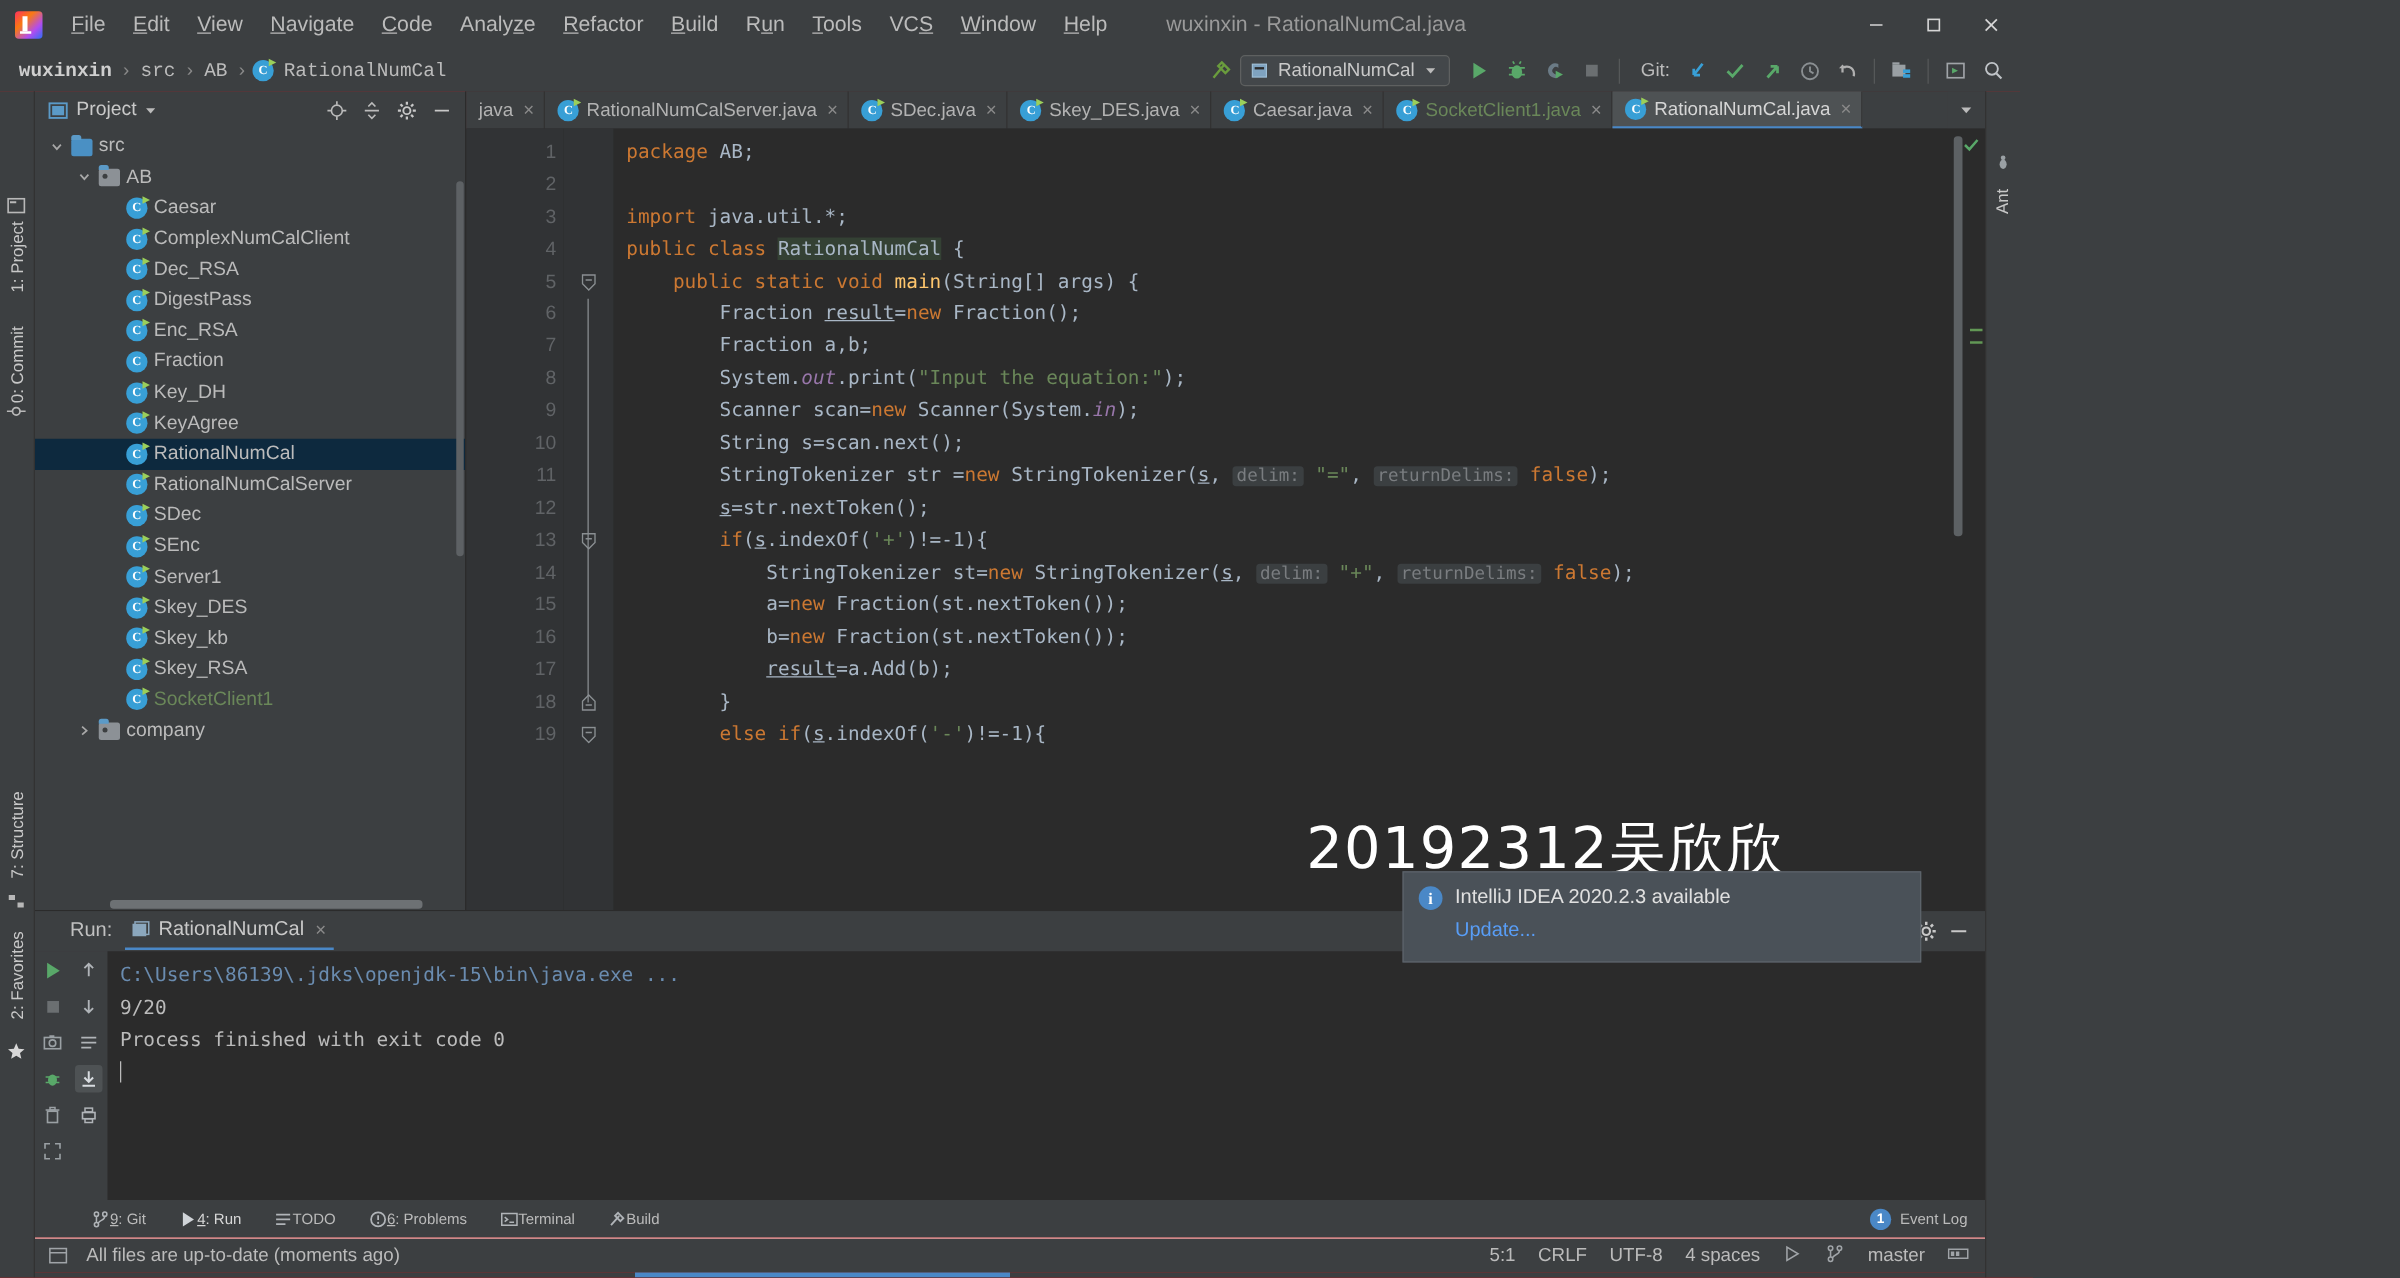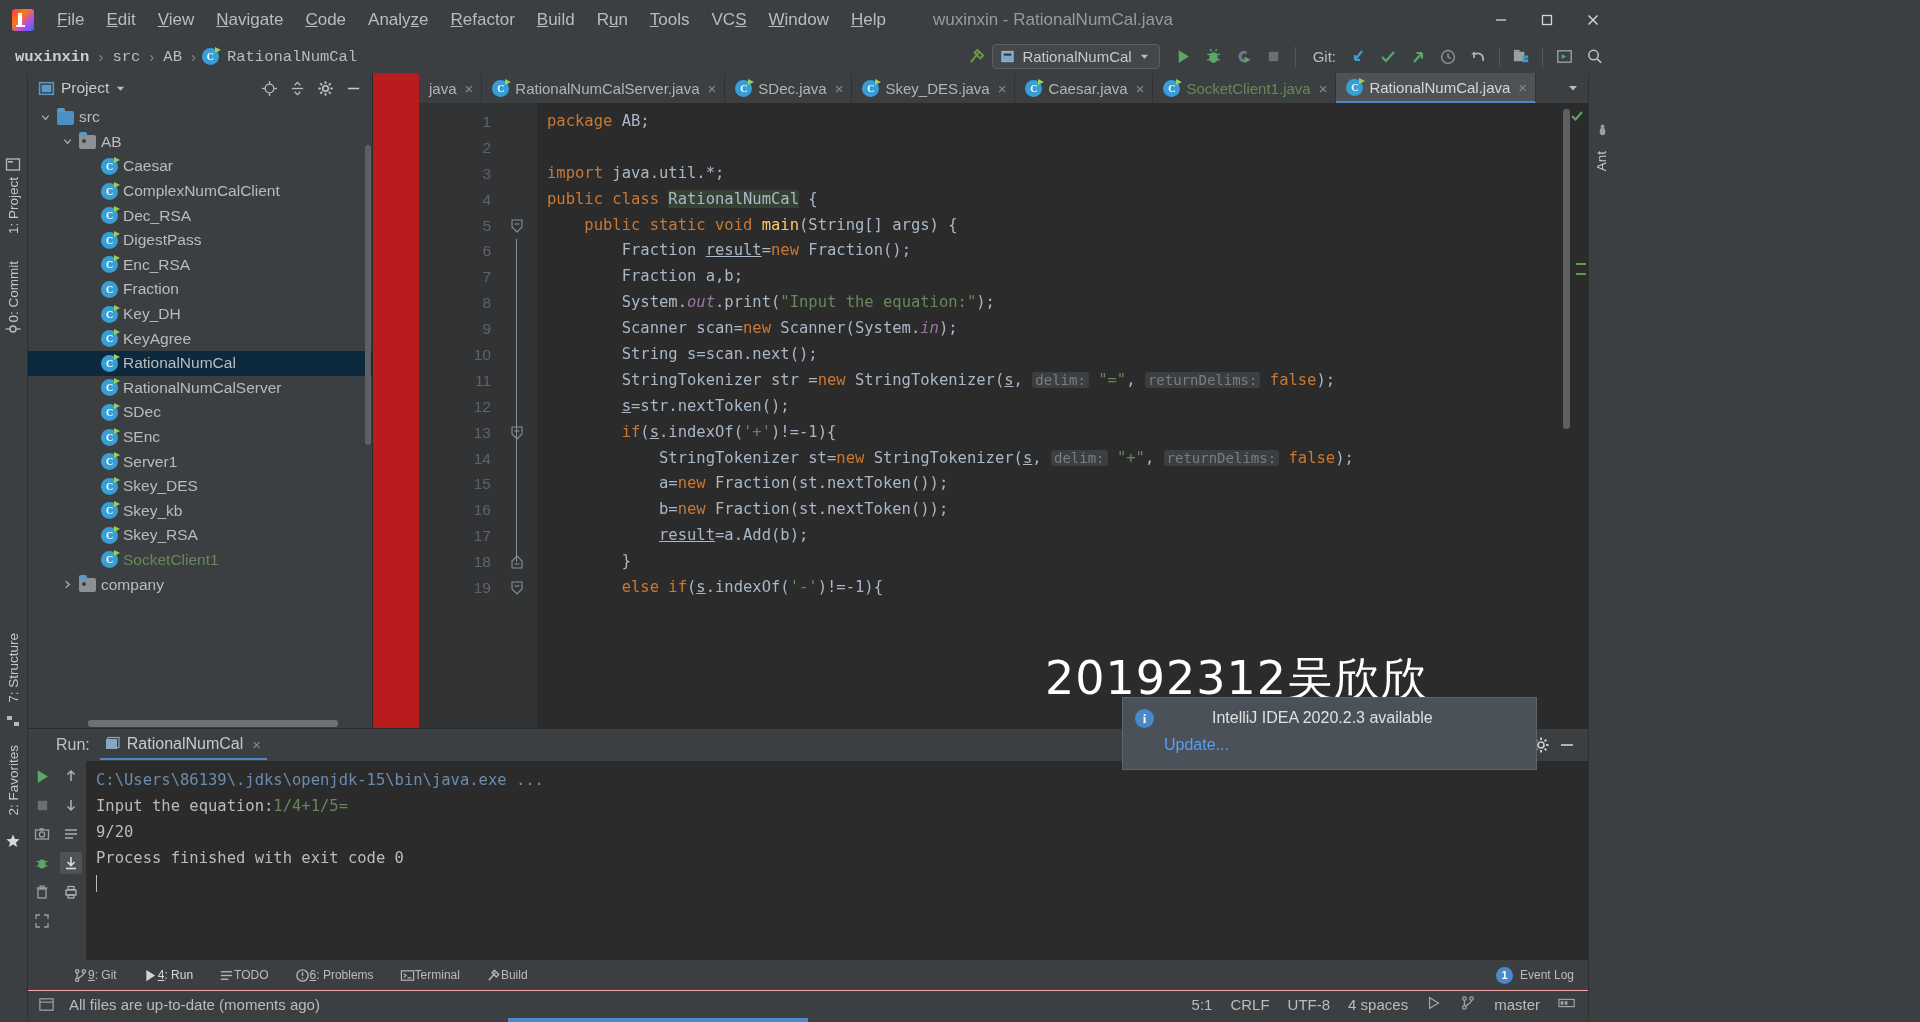--- a/index.html
+++ b/index.html
@@ -73,21 +73,21 @@
   }
   .rail-vert {
     writing-mode: vertical-rl; transform: rotate(180deg);
     color: #c8c8c8; font-size: 13.5px; white-space: nowrap;
     position: absolute; left: 6px;
   }
   .rail-icon { position: absolute; left: 5px; width: 18px; height: 18px; }
 
   
   .center-col { flex: 1 1 auto; display: flex; flex-direction: column; min-width: 0; }
-  .center-top { flex: 1 1 auto; display: flex; min-height: 0; gap: 46px; }
+  .center-top { flex: 1 1 auto; display: flex; min-height: 0; }
 
   
   .project-panel {
     width: 345px; flex: 0 0 345px; background: #3c3f41; display: flex; flex-direction: column;
     border-right: 1px solid #2b2b2b; min-height: 0;
   }
   .panel-head {
     height: 30px; flex: 0 0 30px; display: flex; align-items: center; padding: 0 8px 0 10px; gap: 6px;
   }
   .panel-title { color: #c9c9c9; font-size: 15.5px; }
@@ -238,21 +238,21 @@
   .balloon {
     position: absolute; left: 1122px; top: 697px; width: 415px; height: 73px;
     background: #4a5158; border: 1px solid #5c636a; display: flex; padding: 11px 12px 0 12px;
     gap: 10px;
   }
   .balloon-icon {
     width: 19px; height: 19px; border-radius: 50%; background: #4a88c7; color: #fff;
     font-size: 13px; line-height: 19px; text-align: center; font-weight: bold; flex: 0 0 19px;
     font-family: "Liberation Serif", serif;
   }
-  .balloon-title { color: #e0e0e0; font-size: 16px; margin-left: 48px; }
+  .balloon-title { color: #e0e0e0; font-size: 16px; }
   .balloon-link { color: #589df6; font-size: 16px; margin-top: 9px; }
 
   
   .bottom-tabs {
     height: 30px; flex: 0 0 30px; background: #3c3f41; display: flex; align-items: center;
     padding-left: 32px; gap: 0;
   }
   .btab {
     display: flex; align-items: center; gap: 0; padding: 0 13px; height: 30px;
     color: #bbbbbb; font-size: 12px; white-space: nowrap;
@@ -943,21 +943,20 @@
             <div class="run-ibtn">
               <svg width="16" height="16" viewBox="0 0 16 16">
                   <rect x="3" y="6" width="10" height="5" fill="none" stroke="#b0b4b8" stroke-width="1.3"></rect>
                   <rect x="5" y="2.5" width="6" height="3" fill="none" stroke="#b0b4b8" stroke-width="1.2"></rect>
                   <rect x="5" y="11" width="6" height="3" fill="none" stroke="#b0b4b8" stroke-width="1.2"></rect>
                 </svg>
             </div>
           </div>
           <div class="console" id="console">
               <div class="cout cmd"><span>C:\Users\86139\.jdks\openjdk-15\bin\java.exe ...</span></div>
-              <div class="cout"><span>Input the equation:</span><span class="green">1/4+1/5=</span></div>
               <div class="cout"><span>9/20</span></div>
               <div class="cout"><span>Process finished with exit code 0</span></div>
               <div class="cout"><span class="caret"></span></div>
             </div>
         </div>
       </div>
 
       <div class="bottom-tabs" id="btabs">
         <div class="btab">
             <span style="display: inline-flex; align-items: center;">

